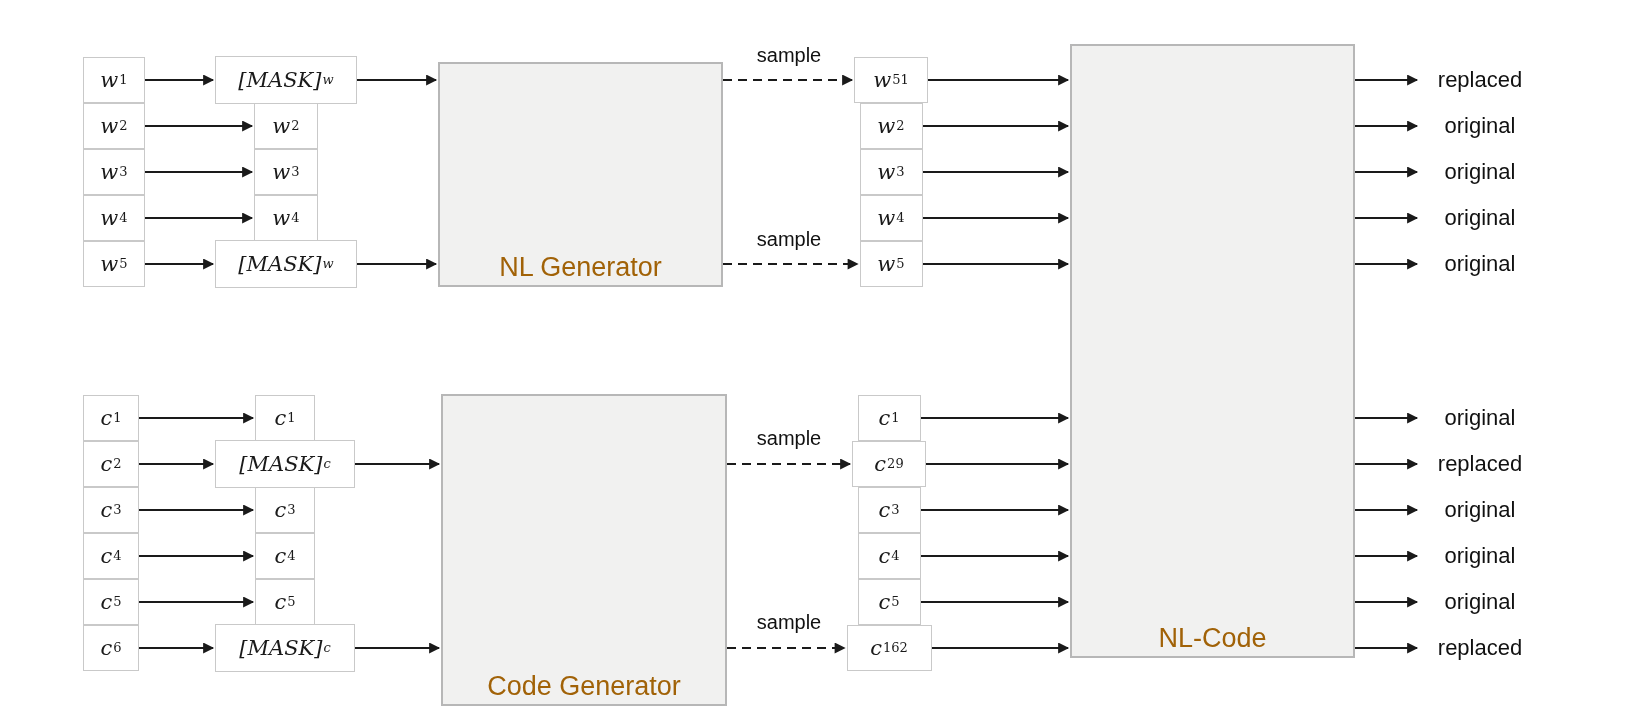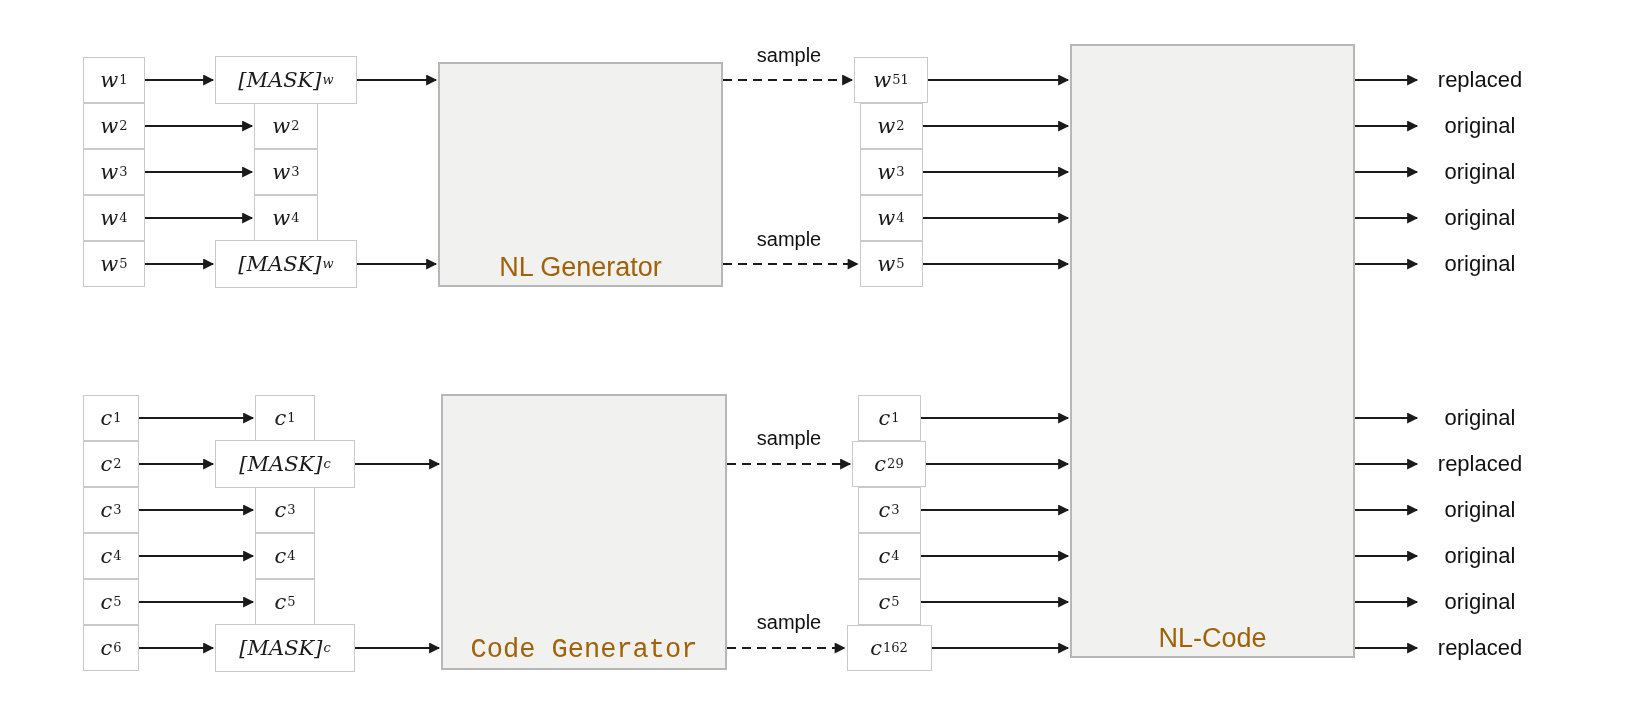--- a/index.html
+++ b/index.html
@@ -19,21 +19,21 @@
   }
   .box sub{font-size:13px;line-height:0;margin-left:1px;font-style:italic;}
   .box sub.up{font-style:normal;}
   .block{
     position:absolute;box-sizing:border-box;background:var(--blockfill,#f1f1f0);
     border:2px solid var(--blockborder,#b7b7b7);
     display:flex;flex-direction:column;align-items:center;justify-content:flex-end;
     font-size:27px;color:#a16207;text-align:center;line-height:1.35;z-index:1;
   }
   #gen-top{left:438px;top:62px;width:285px;height:225px;}
-  #gen-bottom{left:441px;top:394px;width:286px;height:276px;font-family:Liberation Mono, monospace;}
+  #gen-bottom{left:441px;top:394px;width:286px;height:312px;}
   #disc{left:1070px;top:44px;width:285px;height:614px;}
   .sample{
     position:absolute;font-size:20px;color:#111;
     transform:translate(-50%,-50%);z-index:2;
   }
   #sample-1{left:789px;top:55px;}
   #sample-2{left:789px;top:239px;}
   #sample-3{left:789px;top:438px;}
   #sample-4{left:789px;top:622px;}
   .out-label{

